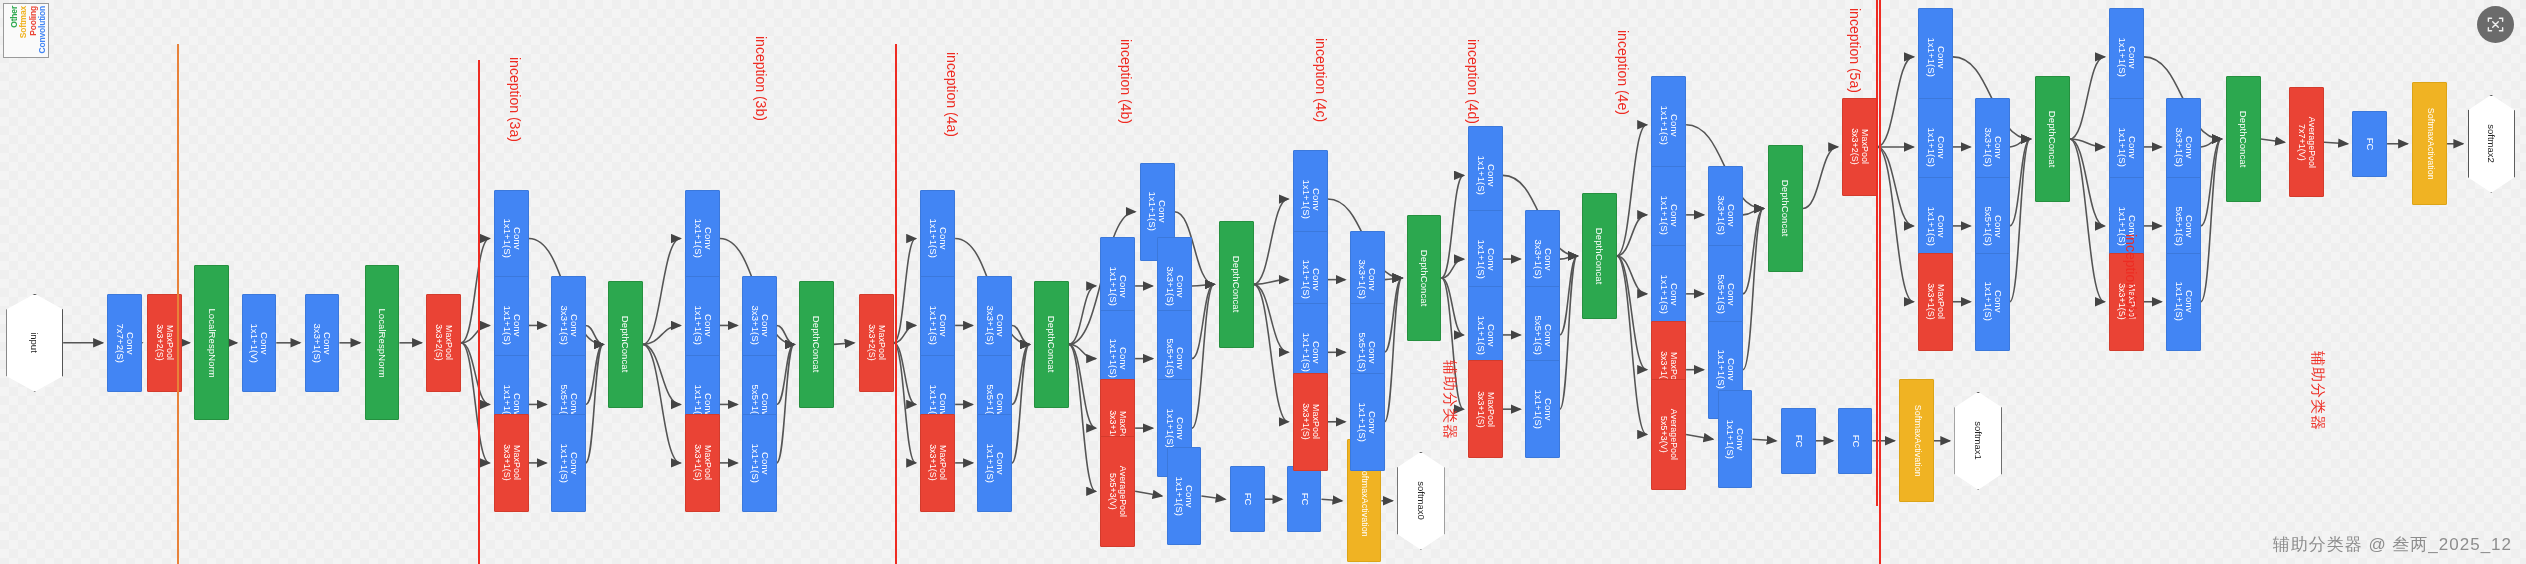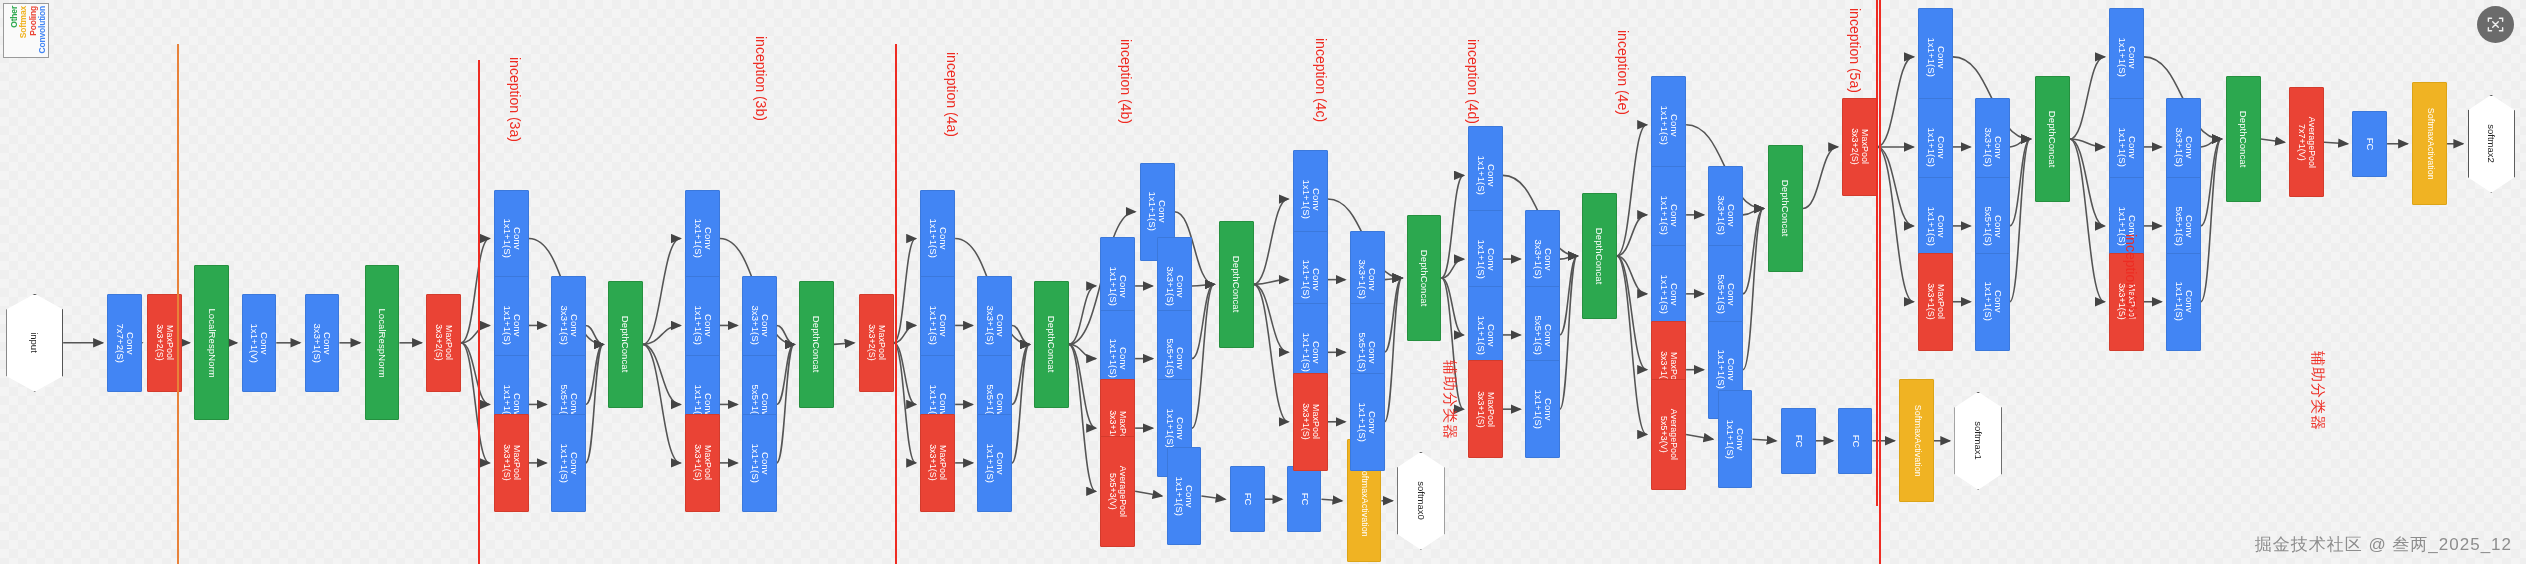--- a/index.html
+++ b/index.html
@@ -570,13 +570,13 @@
 
 <div id="fsbtn">
   <svg viewBox="0 0 24 24">
     <g fill="none" stroke="#f0f0f0" stroke-width="1.8" stroke-linecap="round">
       <path d="M3 8V4h4M21 8V4h-4M3 16v4h4M21 16v4h-4"></path>
       <path d="M8.5 8.5 L15.5 15.5 M15.5 8.5 L8.5 15.5"></path>
     </g>
   </svg>
 </div>
 
-<div id="watermark">掘金技术社区 @ 叁两_2025_12</div>
+<div id="watermark">辅助分类器 @ 叁两_2025_12</div>
 
 </body></html>

